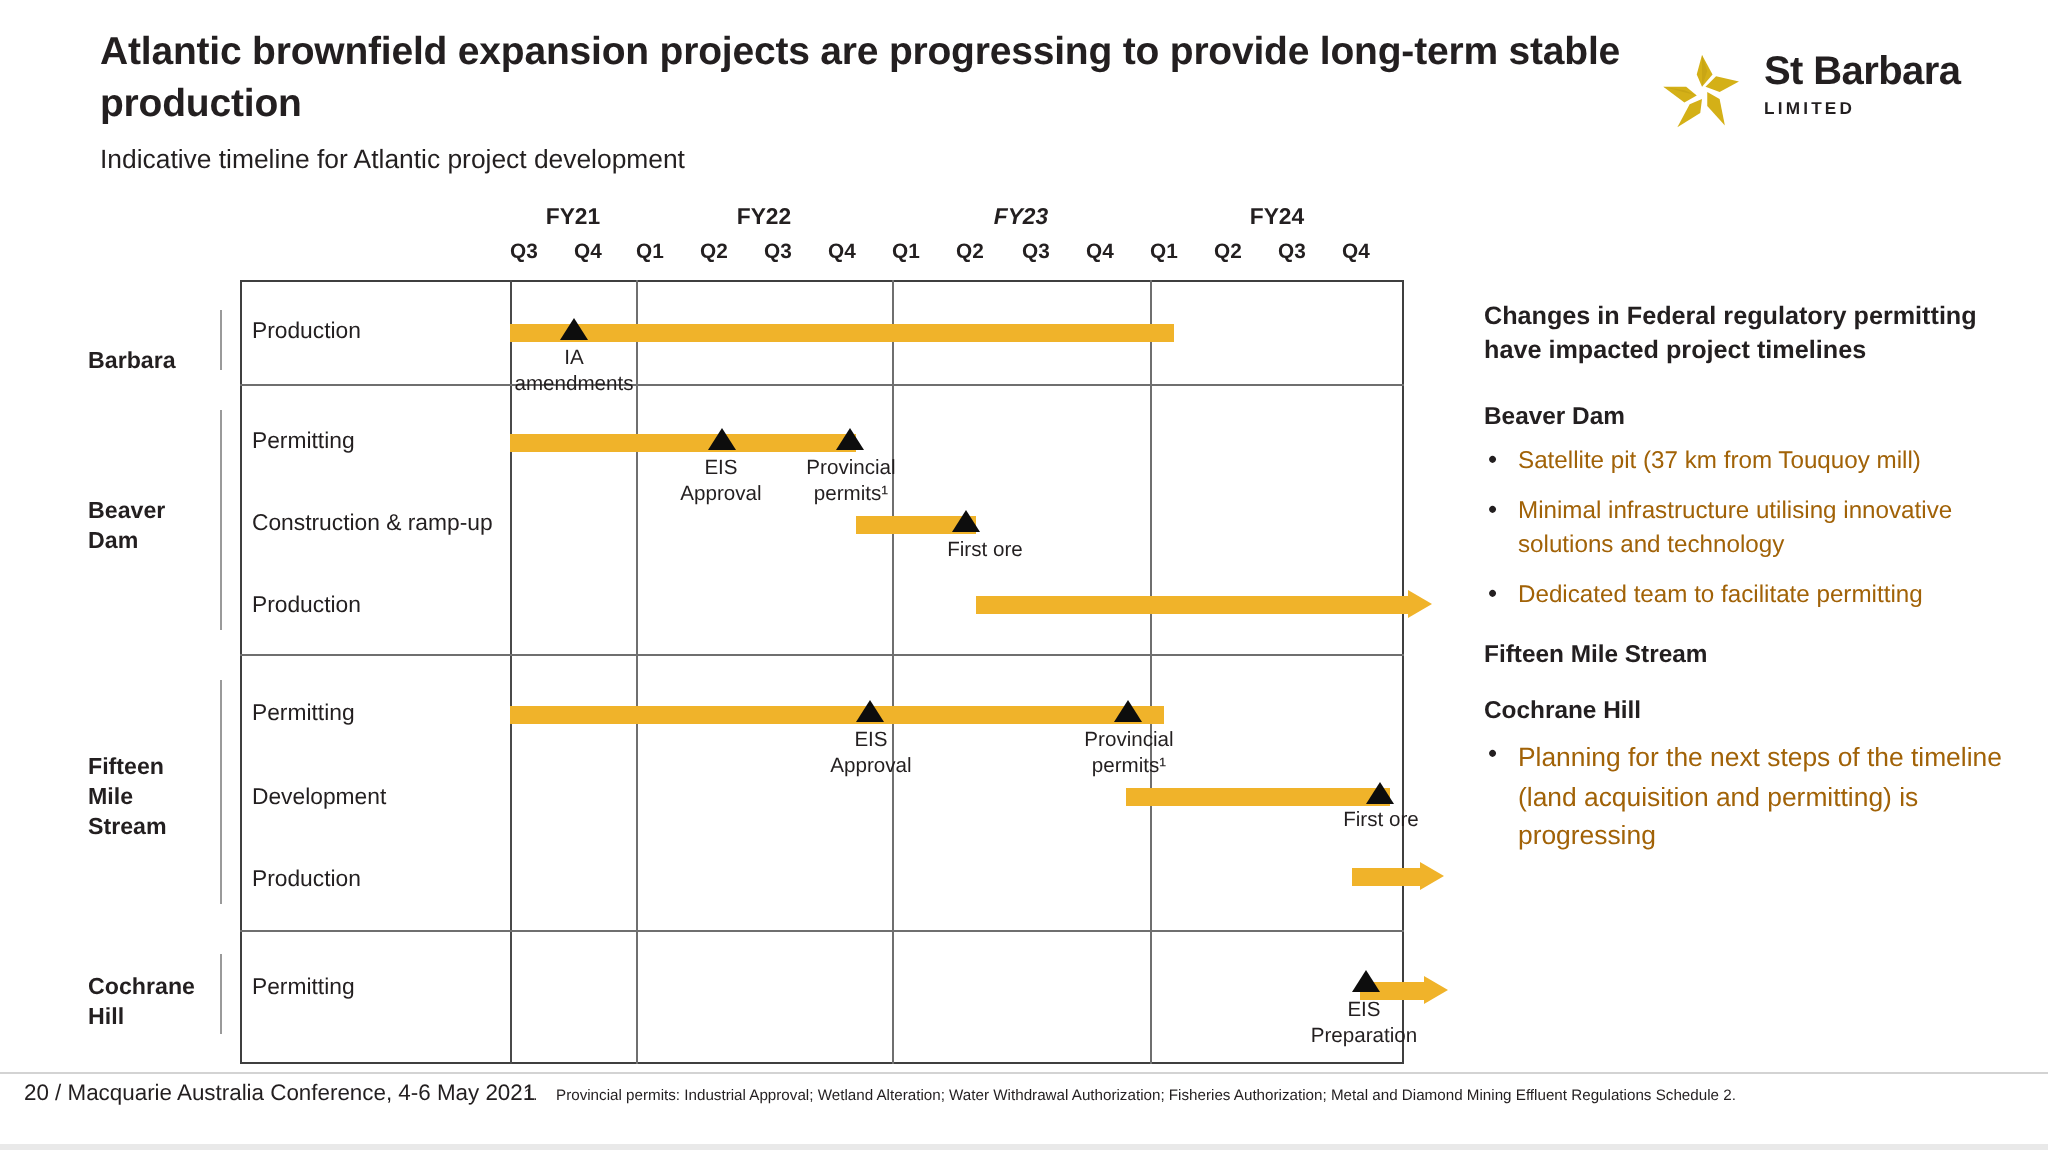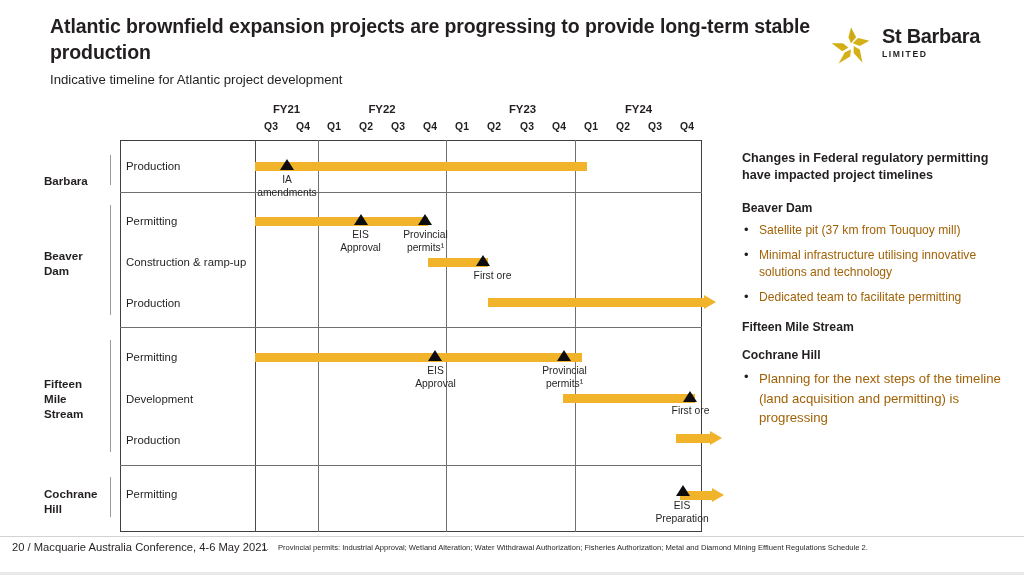--- a/index.html
+++ b/index.html
@@ -35,21 +35,21 @@
 
   
   .gantt { position:absolute; left:0px; top:0px; }
 
   .fy-label {
     position:absolute; font-size:11.4px; font-weight:bold; color:#231f20;
     text-align:center; top:103px;
   }
   .q-label {
     position:absolute; font-size:10.4px; font-weight:bold; color:#231f20;
-    text-align:center; top:121px; width:32px;
+    top:121px; width:32px;
   }
 
   .grid-box {
     position:absolute; left:120px; top:140px; width:582px; height:392px;
     border:1.6px solid #3f3f3f;
   }
   .vline {
     position:absolute; top:140px; width:0; border-left:1px solid #6f6f6f; height:392px;
   }
   .vline.heavy { border-left:1.3px solid #4a4a4a; }
@@ -157,21 +157,21 @@
     <div class="logo-text">
       <div class="logo-name">St Barbara</div>
       <div class="logo-sub">LIMITED</div>
     </div>
   </div>
 
   <div class="gantt">
 
     <div class="fy-label" style="left:255px;width:63px;">FY21</div>
     <div class="fy-label" style="left:318px;width:128px;">FY22</div>
-    <div class="fy-label" style="left:458px;width:129px;">FY23</div>
+    <div class="fy-label" style="left:446px;width:129px;font-style:italic;">FY23</div>
     <div class="fy-label" style="left:575px;width:127px;">FY24</div>
 
     <div class="q-label" style="left:255px;">Q3</div>
     <div class="q-label" style="left:287px;">Q4</div>
 
     <div class="q-label" style="left:318px;">Q1</div>
     <div class="q-label" style="left:350px;">Q2</div>
     <div class="q-label" style="left:382px;">Q3</div>
     <div class="q-label" style="left:414px;">Q4</div>
 

